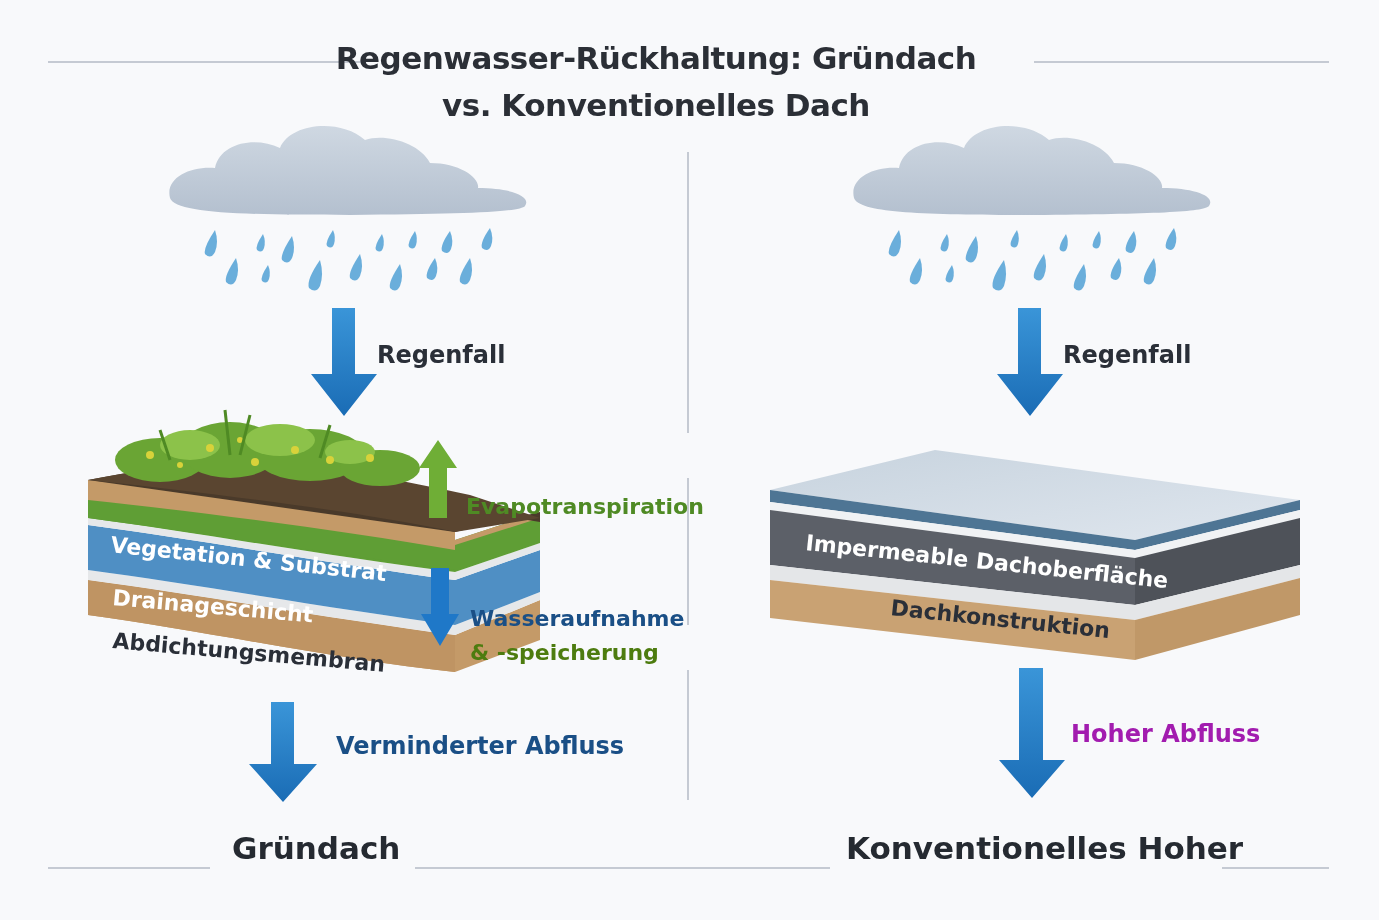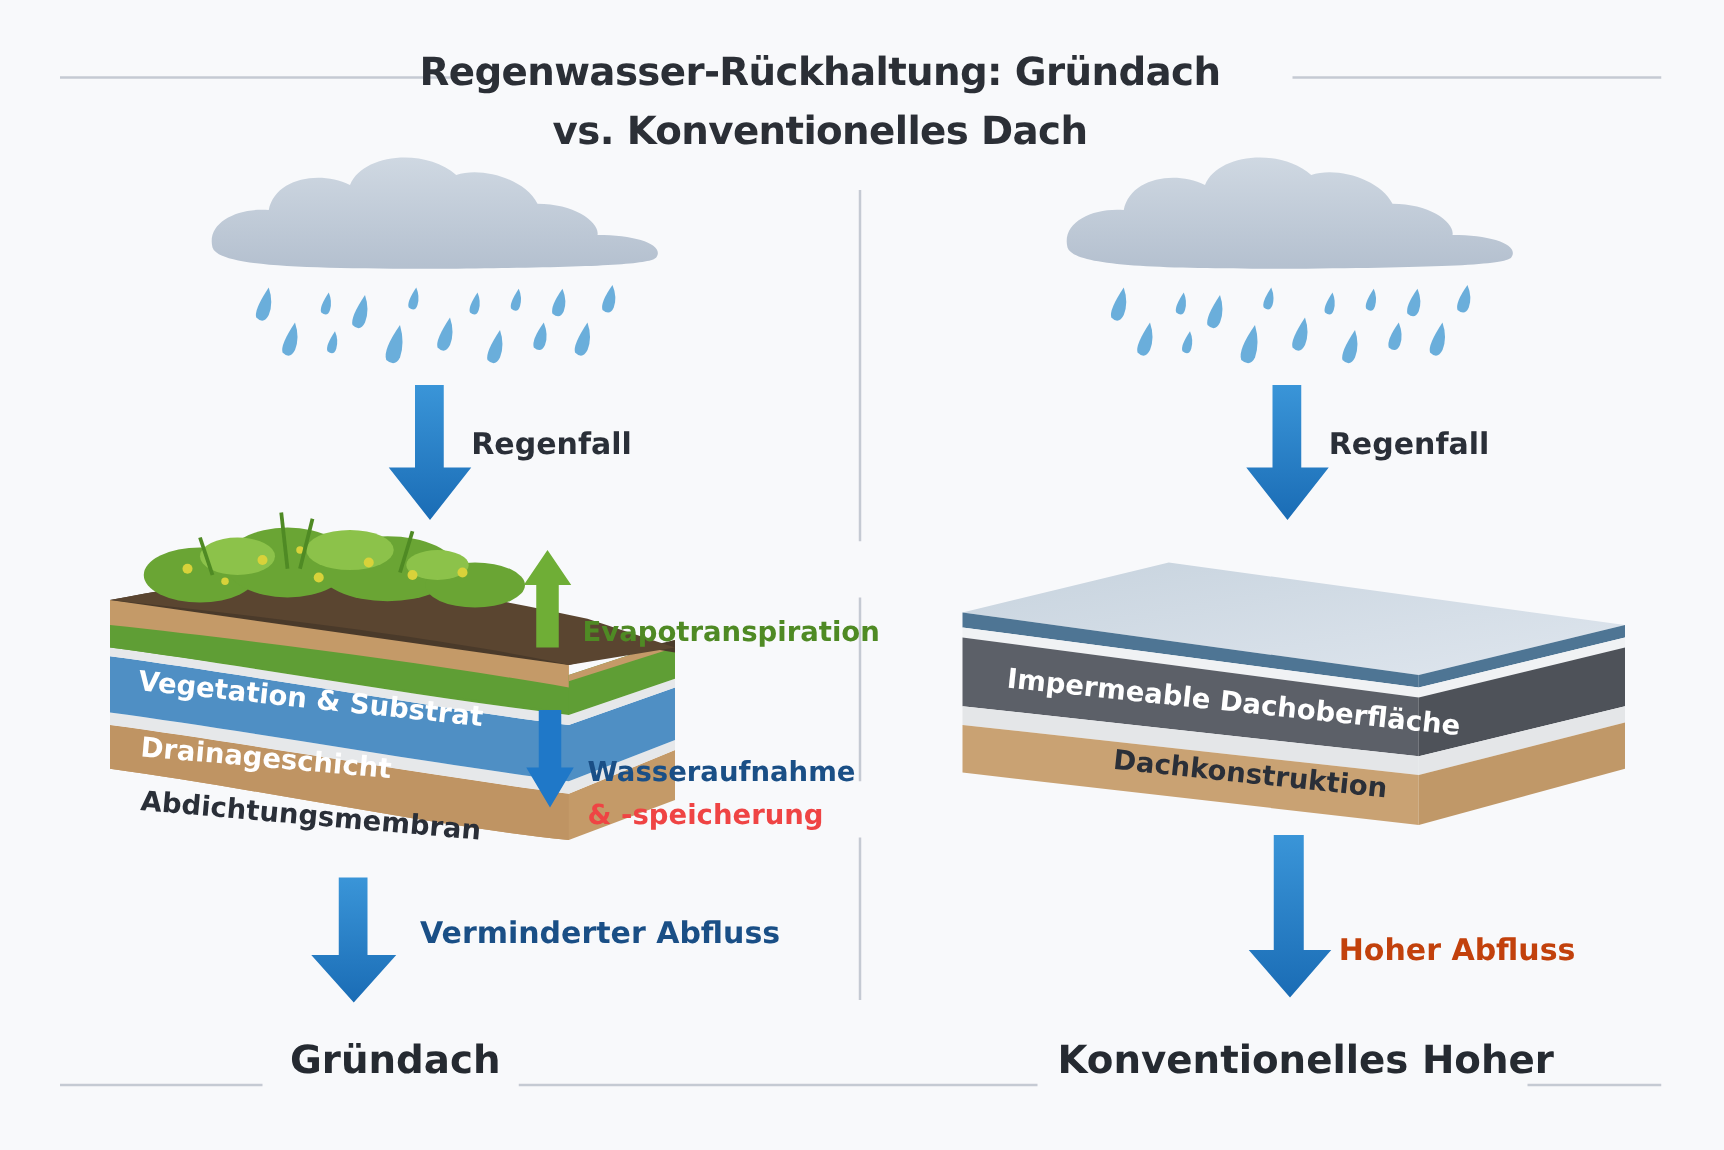--- a/index.html
+++ b/index.html
@@ -119,21 +119,21 @@
 
 <svg style="left:418px; top:438px;" width="40" height="80" viewBox="0 0 40 80">
   <path d="M11,80 V30 H1 L20,2 L39,30 H29 V80 Z" fill="#6fae36"></path>
 </svg>
 <div class="label" style="left:466px; top:451px; color:#4f8a24; font-size:22px;margin-top:43px;">Evapotranspiration</div>
 
 <svg style="left:420px; top:568px;" width="40" height="80" viewBox="0 0 40 80">
   <path d="M11,0 H29 V46 H39 L20,78 L1,46 H11 Z" fill="#1f78c8"></path>
 </svg>
 <div class="label" style="left:470px; top:606px; color:#1a4f86; font-size:22px;">Wasseraufnahme</div>
-<div class="label" style="left:470px; top:640px; color:#ef4444; font-size:22px;">&amp; -speicherung</div>
+<div class="label" style="left:470px; top:640px; color:#4d7c0f; font-size:22px;">&amp; -speicherung</div>
 
 <svg style="left:247px; top:702px;" width="75" height="100" viewBox="0 0 75 100">
   <path d="M24,0 H47 V62 H70 L36,100 L2,62 H24 Z" fill="url(#ab)"></path>
 </svg>
 <div class="label" style="left:320px; top:732px; color:#1a4f86;margin-left:16px;">Verminderter Abfluss</div>
 
 <svg style="left:840px; top:118px;" width="380" height="180" viewBox="0 0 372 180">
   <path d="M10,80 C5,60 30,48 55,50 C60,25 95,18 120,30 C130,5 180,0 205,22 C225,15 260,25 270,45 C300,45 320,60 318,70 C350,70 372,78 365,88 C360,94 310,96 190,97 C80,97 15,95 10,80 Z" fill="url(#cg1)"></path>
   <g fill="#6aaedb">
     <path d="M55,112 q-12,18 -10,24 q6,6 10,-2 q4,-10 0,-22z"></path>
@@ -182,19 +182,19 @@
 
   <path d="M10,130 L375,170 L375,210 L10,168 Z" fill="#c9a273"></path>
   <path d="M375,170 L540,128 L540,165 L375,210 Z" fill="#c09868"></path>
   <text class="layertext" x="45" y="100" fill="#ffffff" font-size="22" transform="rotate(6 45 100)">Impermeable Dachoberfläche</text>
   <text class="layertext" x="130" y="165" fill="#2a2f38" font-size="22" transform="rotate(6 130 165)">Dachkonstruktion</text>
 </svg>
 
 <svg style="left:995px; top:668px;" width="75" height="132" viewBox="0 0 75 132">
   <path d="M24,0 H48 V92 H70 L37,130 L4,92 H24 Z" fill="url(#ab)"></path>
 </svg>
-<div class="label" style="left:1071px; top:746px; color:#c2410c;">Hoher Abfluss</div>
+<div class="label" style="left:1071px; top:720px; color:#a21caf;">Hoher Abfluss</div>
 
 <div class="rule" style="left:48px; top:867px; width:162px;"></div>
 <div class="foot" style="left:232px; top:830px;">Gründach</div>
 <div class="rule" style="left:415px; top:867px; width:415px;"></div>
 <div class="foot" style="left:846px; top:830px;">Konventionelles Hoher</div>
 <div class="rule" style="left:1222px; top:867px; width:107px;"></div>
 
 </body></html>

